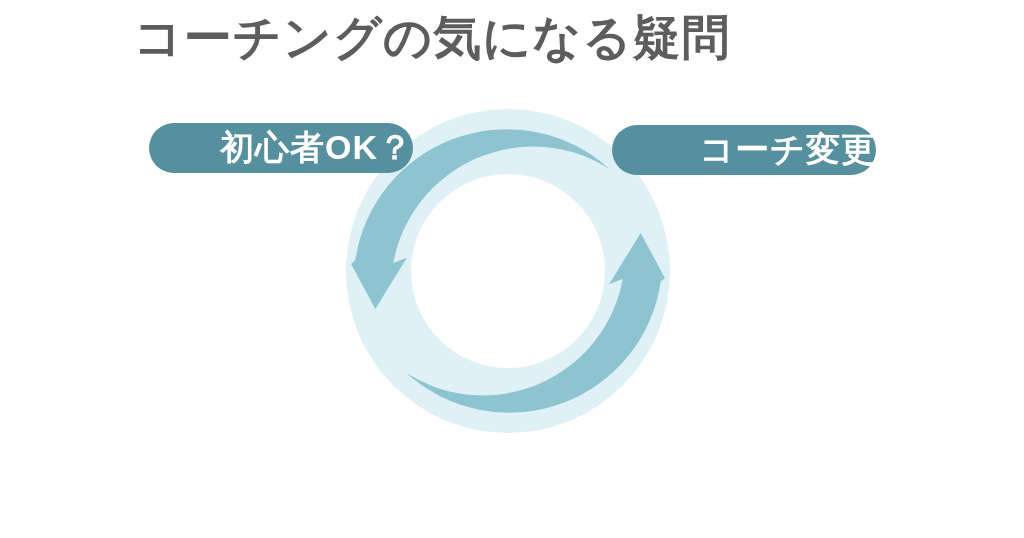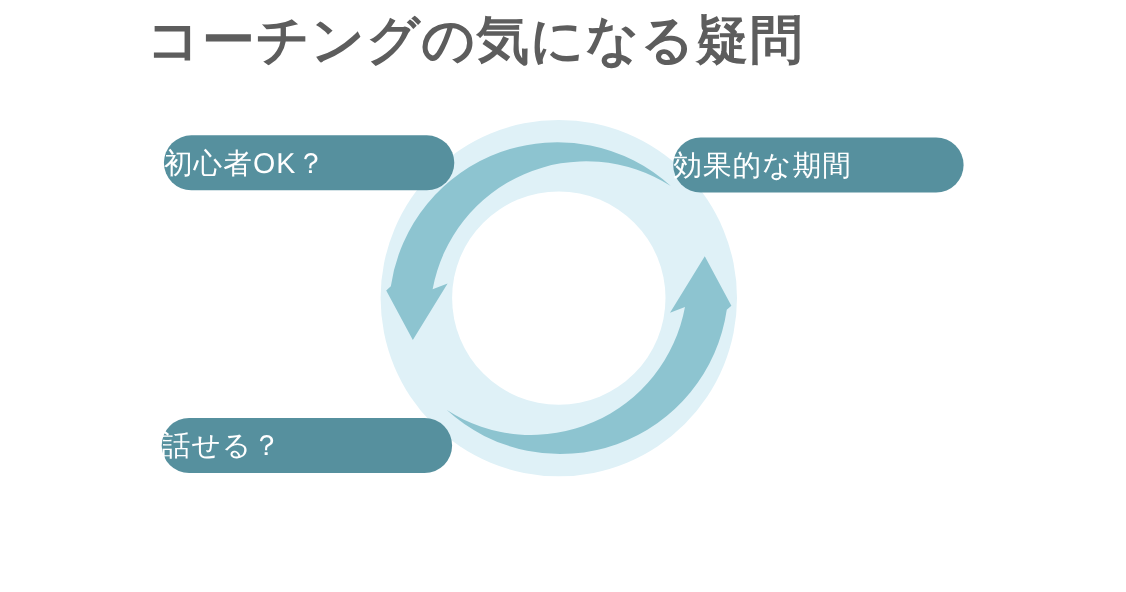--- a/index.html
+++ b/index.html
@@ -39,26 +39,26 @@
   .ring    { fill: var(--ring, #dff1f7); }
   .hole    { fill: var(--ring-hole, #ffffff); }
   .arrow   { fill: var(--arrow, #8dc4d0); }
   .pill {
     position: absolute;
     width: 264px;
     height: 50px;
     border-radius: 25px;
     background: var(--pill-bg, #56909e);
     color: var(--pill-text, #ffffff);
-    font-size: 26px;
-    font-weight: 400;
+    font-size: 34px;
+    font-weight: 700;
     letter-spacing: 1px;
     display: flex;
     align-items: center;
-    justify-content: flex-start;
+    justify-content: flex-end;
     white-space: nowrap;
   }
   .pill-tl { left: 149px; top: 123px; }
   .pill-tr { left: 612px; top: 125px; }
   .pill-bl { left: 147px; top: 380px; }
   .pill-br { left: 616px; top: 381px; }
 </style>
 </head>
 <body>
 
@@ -86,19 +86,16 @@
                L -114.7 -8
                A 142 142 0 0 1 101.8 -101.8
                Z"></path>
     </g>
   </svg>
 
   <div class="pill pill-tl">
     <span>初心者OK？</span>
   </div>
   <div class="pill pill-tr">
-    <span>効果的な期間</span>
-  </div>
-  <div class="pill pill-bl">
-    <span>話せる？</span>
+    <span>コーチ変更</span>
   </div>
 
 </div>
 
 </body></html>

